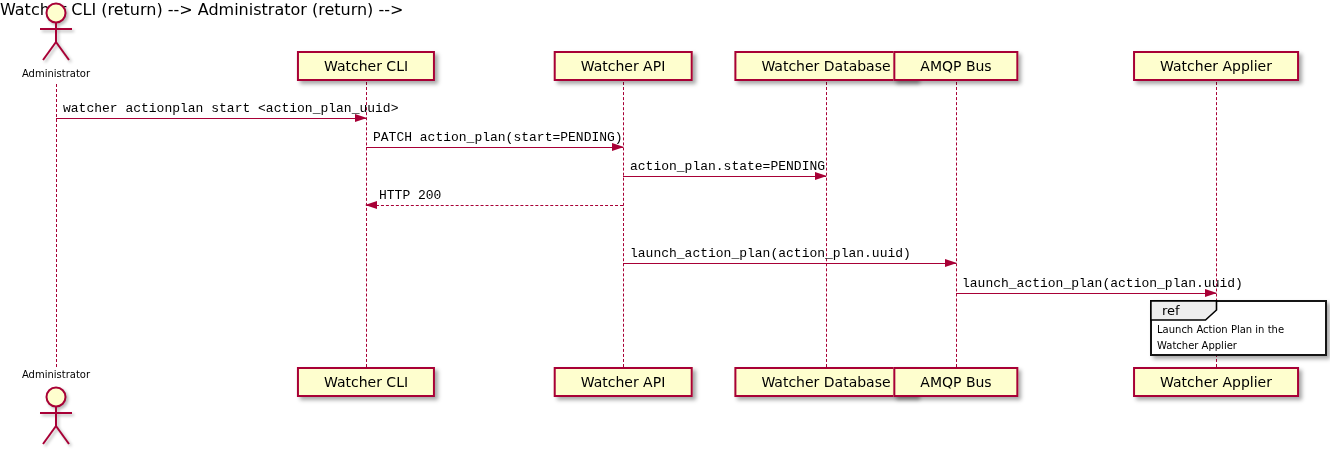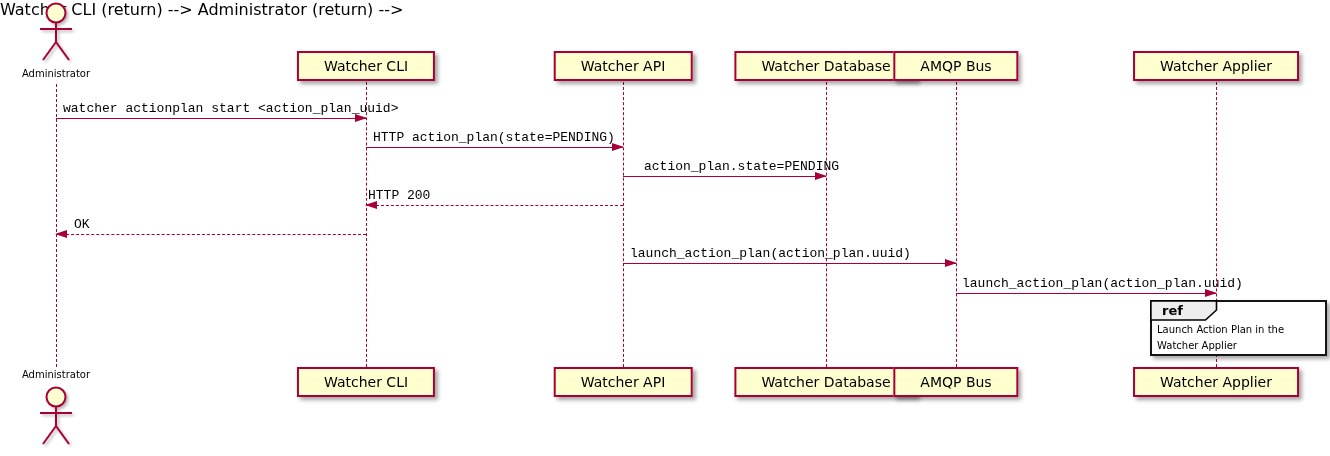--- a/index.html
+++ b/index.html
@@ -25,21 +25,21 @@
   .ah-r{position:absolute;right:-1px;top:-5px;width:0;height:0;
     border-top:4.5px solid transparent;border-bottom:4.5px solid transparent;
     border-left:12px solid #A80036;}
   .ah-l{position:absolute;left:-1px;top:-5px;width:0;height:0;
     border-top:4.5px solid transparent;border-bottom:4.5px solid transparent;
     border-right:12px solid #A80036;}
   .ref{position:absolute;background:#ffffff;border:2px solid #151515;
     box-shadow:3px 3px 4px rgba(0,0,0,.35);}
   .ref-tab-shape{position:absolute;left:-2px;top:-2px;}
   .ref-tab-shape path{fill:#EEEEEE;stroke:#000;stroke-width:1.6;}
-  .ref-keyword{position:absolute;left:10px;top:1px;font-size:13px;font-weight:bold;}
+  .ref-keyword{position:absolute;left:10px;top:1px;font-size:13px;font-weight:normal;}
   .ref-body{position:absolute;left:5px;top:20px;font-size:10px;line-height:16px;white-space:nowrap;}
 </style>
 </head>
 <body>
 
 <div class="canvas">
 
   
   <svg class="actor-figure" style="left:34px;top:2px" width="44" height="64" viewBox="0 0 44 64">
     <circle cx="22" cy="11" r="9.5"></circle>
@@ -68,49 +68,43 @@
   
   <div class="msg" style="left:56px;top:102px;width:310px">
     <div class="msg-label" style="padding-left:7px">watcher actionplan start &lt;action_plan_uuid&gt;</div>
     <div class="msg-line">
         <i class="ah-r"></i>
       </div>
   </div>
 
   
   <div class="msg" style="left:366px;top:131px;width:257px">
-    <div class="msg-label" style="padding-left:7px">HTTP action_plan(state=PENDING)</div>
+    <div class="msg-label" style="padding-left:7px">PATCH action_plan(start=PENDING)</div>
     <div class="msg-line">
         <i class="ah-r"></i>
       </div>
   </div>
 
   
   <div class="msg" style="left:623px;top:160px;width:203px">
-    <div class="msg-label" style="padding-left:21px">action_plan.state=PENDING</div>
+    <div class="msg-label" style="padding-left:7px">action_plan.state=PENDING</div>
     <div class="msg-line">
         <i class="ah-r"></i>
       </div>
   </div>
 
    Watcher CLI (return) --&gt;
   <div class="msg" style="left:366px;top:189px;width:257px">
-    <div class="msg-label" style="padding-left:2px">HTTP 200</div>
+    <div class="msg-label" style="padding-left:13px">HTTP 200</div>
     <div class="msg-line dashed">
         <i class="ah-l"></i>
       </div>
   </div>
 
    Administrator (return) --&gt;
-  <div class="msg" style="left:56px;top:218px;width:310px">
-    <div class="msg-label" style="padding-left:18px">OK</div>
-    <div class="msg-line dashed">
-        <i class="ah-l"></i>
-      </div>
-  </div>
 
   
   <div class="msg" style="left:623px;top:247px;width:333px">
     <div class="msg-label" style="padding-left:7px">launch_action_plan(action_plan.uuid)</div>
     <div class="msg-line">
         <i class="ah-r"></i>
       </div>
   </div>
 
   

